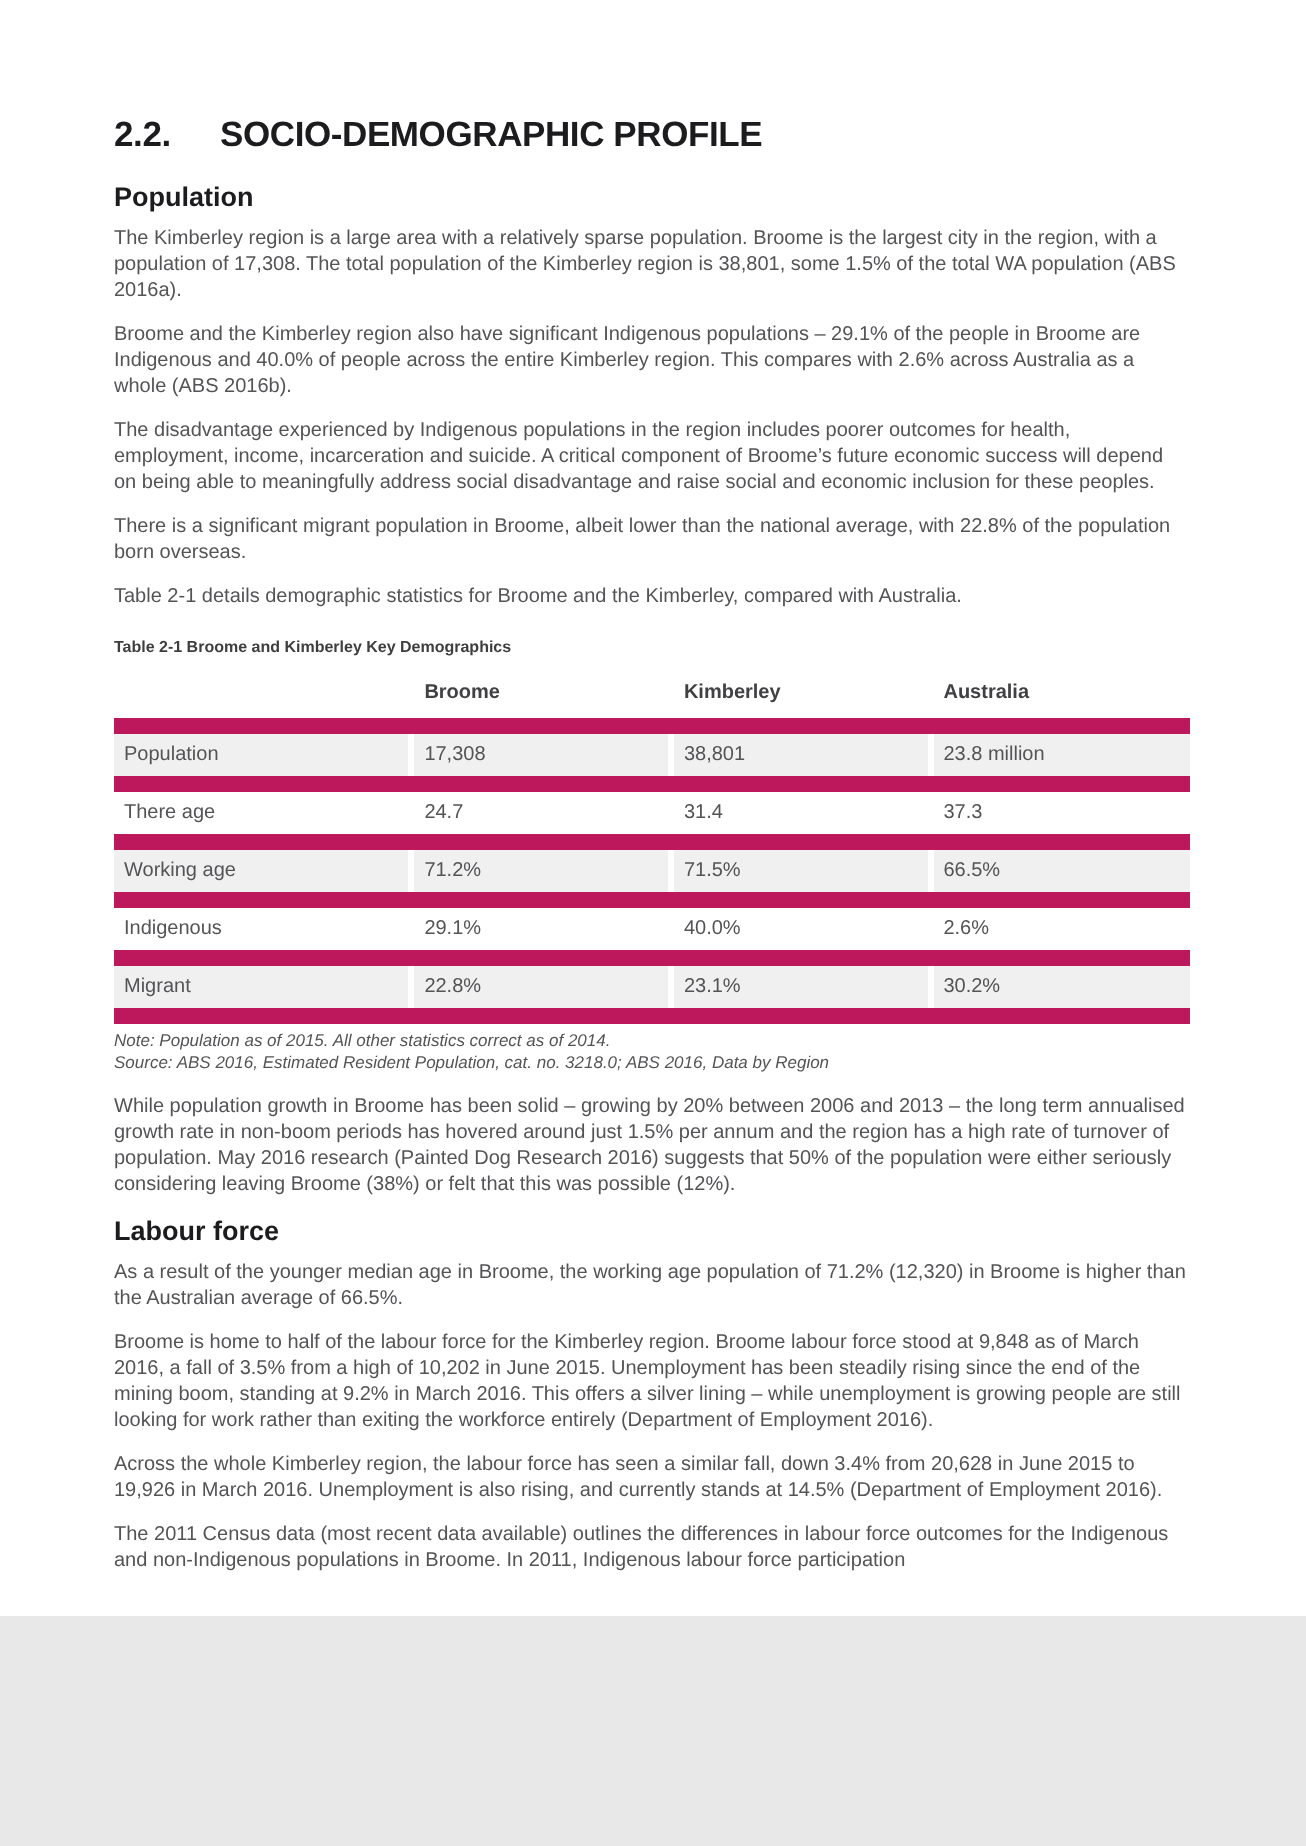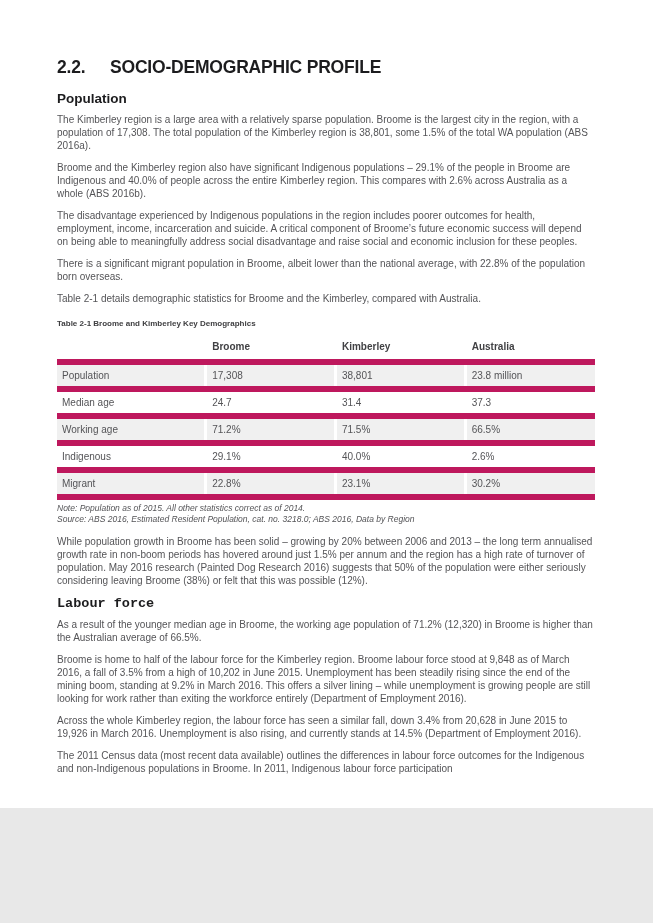--- a/index.html
+++ b/index.html
@@ -26,21 +26,21 @@
     color: #1c1c1e;
     letter-spacing: -0.2px;
   }
   h1 .sec-num { width: 53px; flex: 0 0 53px; }
   h2.sub-heading {
     margin: 0 0 7px 0;
     font-size: 13.5px;
     font-weight: bold;
     color: #1c1c1e;
   }
-  h2.sub-heading.spaced { margin-top: 0; font-family: Liberation Mono, monospace; }
+  h2.sub-heading.spaced { margin-top: 0; }
   p.body-text {
     margin: 0 0 9px 0;
     font-size: 10px;
     line-height: 13px;
     color: #545457;
   }
   .table-caption {
     margin: 14px 0 5px 0;
     font-size: 8px;
     font-weight: bold;
@@ -48,21 +48,21 @@
   }
   table.demo-table {
     width: 100%;
     border-collapse: collapse;
     font-size: 10px;
     color: #545457;
     table-layout: fixed;
   }
   table.demo-table th, table.demo-table td {
     border-right: 3px solid #ffffff;
-    border-bottom: 6px solid #be185d;
+    border-bottom: 8px solid #be185d;
   }
   table.demo-table th:last-child, table.demo-table td:last-child { border-right: none; }
   table.demo-table th {
     text-align: left;
     font-weight: bold;
     color: #414144;
     padding: 8px 5px 7px 5px;
     background: #ffffff;
   }
   table.demo-table td { padding: 5px 5px; background: #ffffff; }
@@ -136,21 +136,21 @@
           </tr>
         </thead>
         <tbody>
           <tr class="shaded">
             <td class="row-label">Population</td>
             <td class="row-value">17,308</td>
             <td class="row-value">38,801</td>
             <td class="row-value">23.8 million</td>
           </tr>
           <tr>
-            <td class="row-label">Median age</td>
+            <td class="row-label">There age</td>
             <td class="row-value">24.7</td>
             <td class="row-value">31.4</td>
             <td class="row-value">37.3</td>
           </tr>
           <tr class="shaded">
             <td class="row-label">Working age</td>
             <td class="row-value">71.2%</td>
             <td class="row-value">71.5%</td>
             <td class="row-value">66.5%</td>
           </tr>

